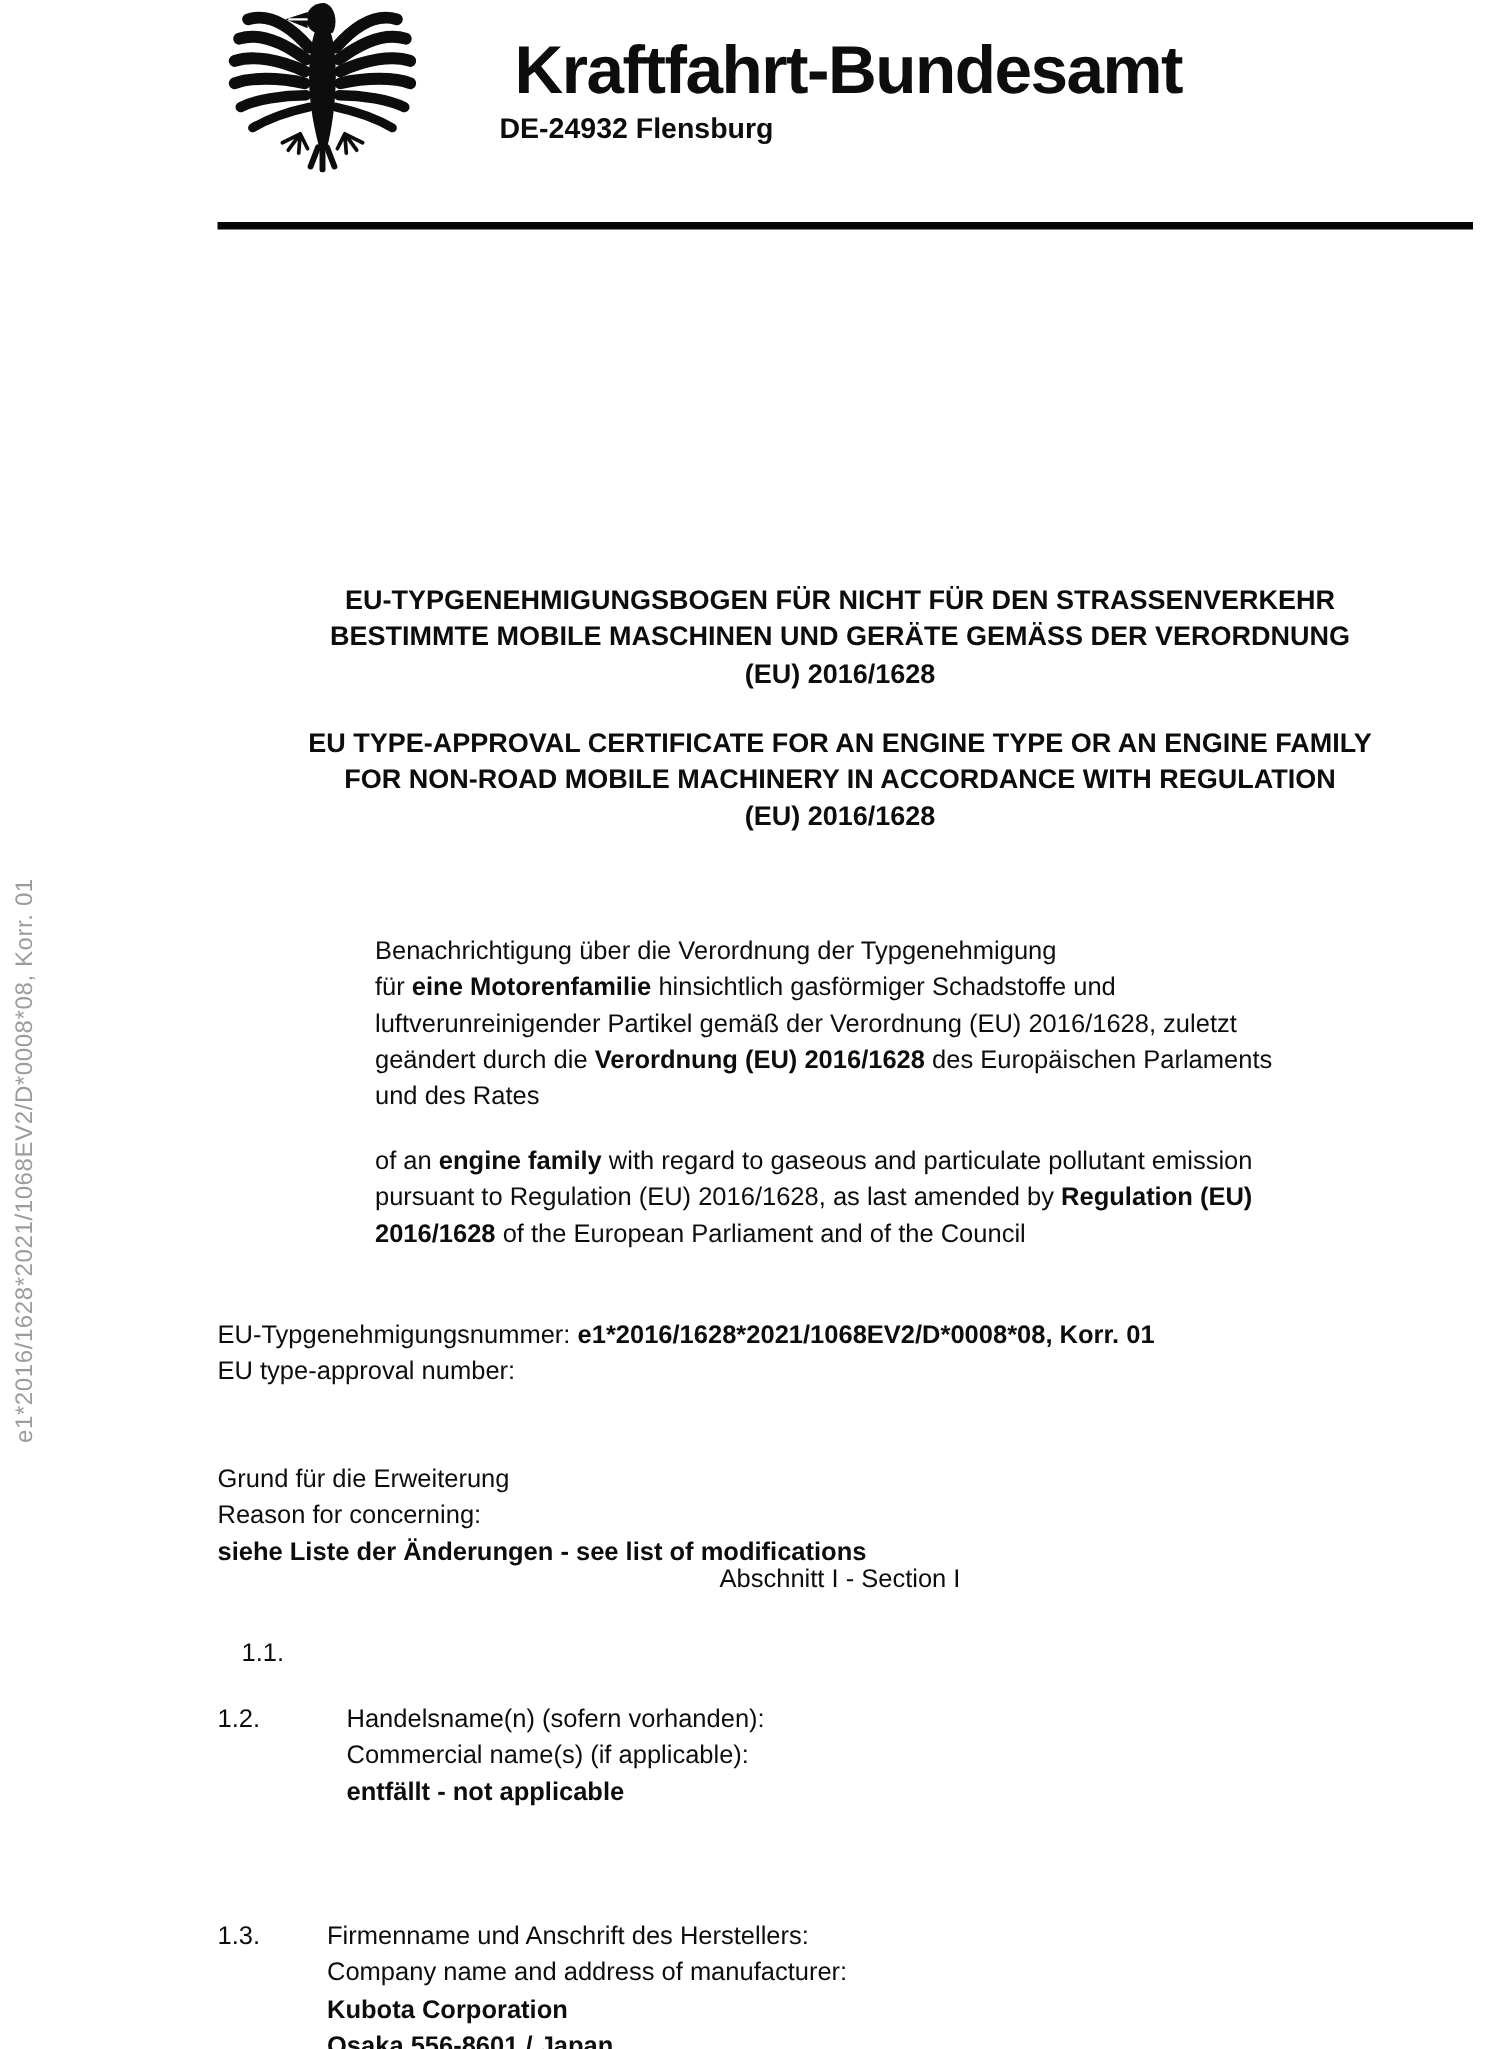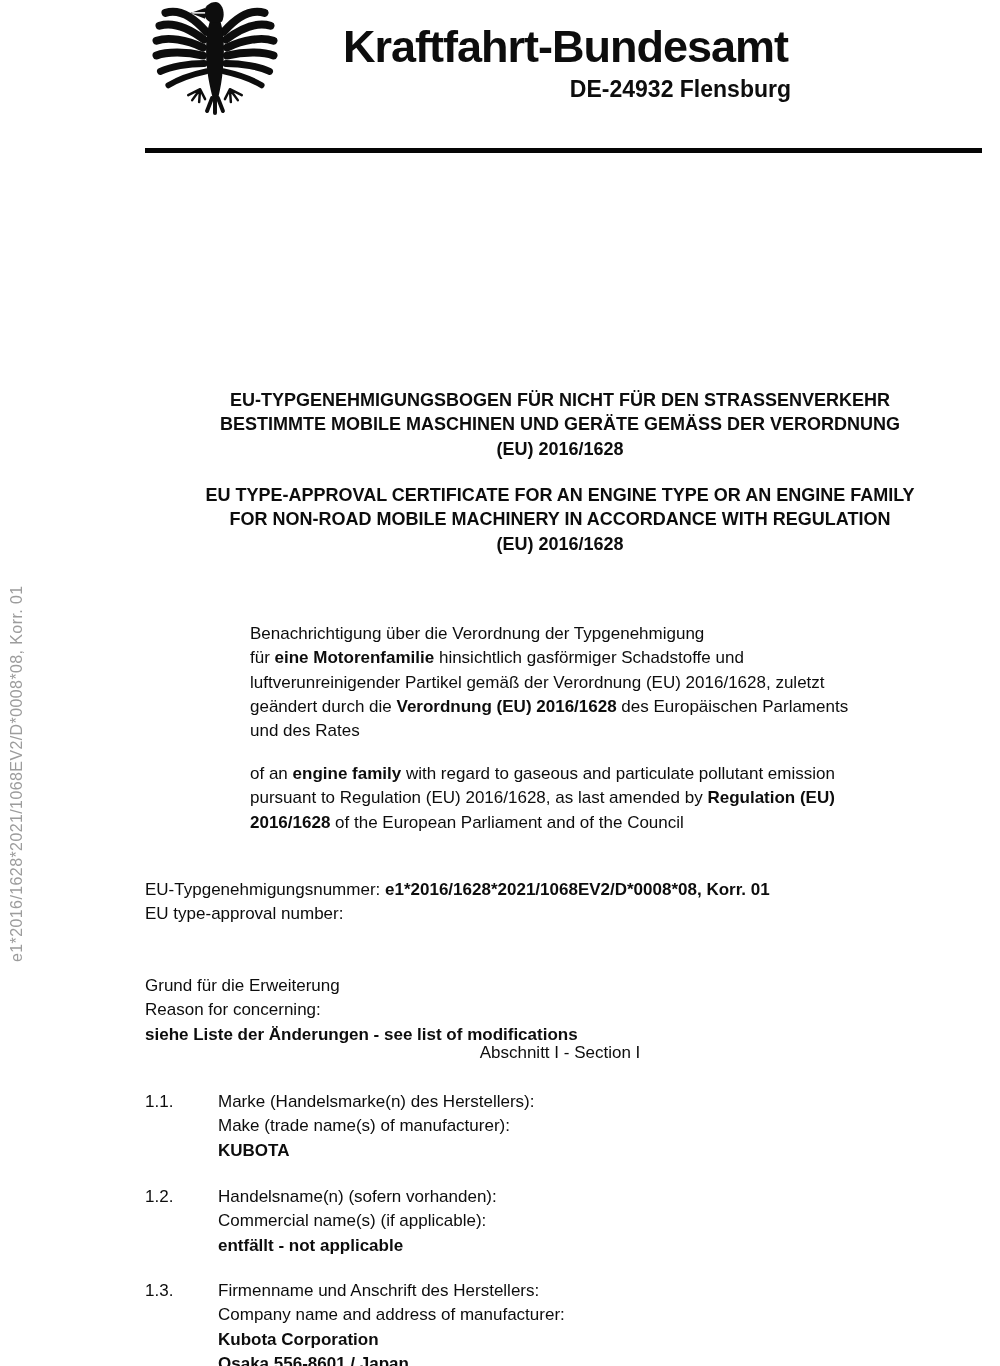--- a/index.html
+++ b/index.html
@@ -29,21 +29,21 @@
 
   
   .eagle { position: absolute; left: 150px; top: 0; width: 130px; height: 115px; }
   .agency-name {
     position: absolute; left: 333px; top: 22px;
     font-size: 45px; font-weight: bold; letter-spacing: -1px;
     line-height: 50px; white-space: nowrap; margin-left: 10px;
   }
   .agency-location {
     position: absolute; left: 333px; top: 76px; width: 458px;
-    text-align: right; font-size: 23px; font-weight: bold;
+    text-align: left; font-size: 19px; font-weight: bold;
   }
   .rule { position: absolute; left: 145px; top: 148px; width: 837px; height: 5px; background: #050505; }
 
   
   .title-block {
     position: absolute; left: 105px; width: 910px;
     text-align: center; font-weight: bold;
     font-size: 18px; line-height: 24.3px;
   }
   #title-de { top: 388px; }
@@ -61,22 +61,22 @@
   .b { font-weight: bold; }
 
   #section-heading {
     position: absolute; left: 105px; width: 910px;
     text-align: center; top: 1043px; font-size: 17px;
   }
 
   
   .item { position: absolute; left: 145px; display: flex; }
   .item-number { width: 73px; flex: none; }
-  #item-1 { top: 1090px; }
-  #item-2 { top: 1185px; }
+  #item-1 { top: 1090px; margin-left: 16px; }
+  #item-2 { top: 1134px; gap: 13px; }
   #item-3 { top: 1279px; }
 </style>
 </head>
 <body>
 
 <div class="page">
 
   <div class="margin-ref">e1*2016/1628*2021/1068EV2/D*0008*08, Korr. 01</div>
 
   <svg class="eagle" viewBox="0 0 130 116" aria-hidden="true">
@@ -146,25 +146,20 @@
   <div class="block" id="reason">
       <div class="ln"><span>Grund für die Erweiterung</span></div>
       <div class="ln"><span>Reason for concerning:</span></div>
       <div class="ln"><span class="b">siehe Liste der Änderungen - see list of modifications</span></div>
     </div>
 
   <div id="section-heading">Abschnitt I - Section I</div>
 
   <div class="item" id="item-1">
     <div class="item-number">1.1.</div>
-    <div class="item-lines">
-        <div class="ln"><span>Marke (Handelsmarke(n) des Herstellers):</span></div>
-        <div class="ln"><span>Make (trade name(s) of manufacturer):</span></div>
-        <div class="ln"><span class="b">KUBOTA</span></div>
-      </div>
   </div>
   <div class="item" id="item-2">
     <div class="item-number">1.2.</div>
     <div class="item-lines">
         <div class="ln"><span>Handelsname(n) (sofern vorhanden):</span></div>
         <div class="ln"><span>Commercial name(s) (if applicable):</span></div>
         <div class="ln"><span class="b">entfällt - not applicable</span></div>
       </div>
   </div>
   <div class="item" id="item-3">

